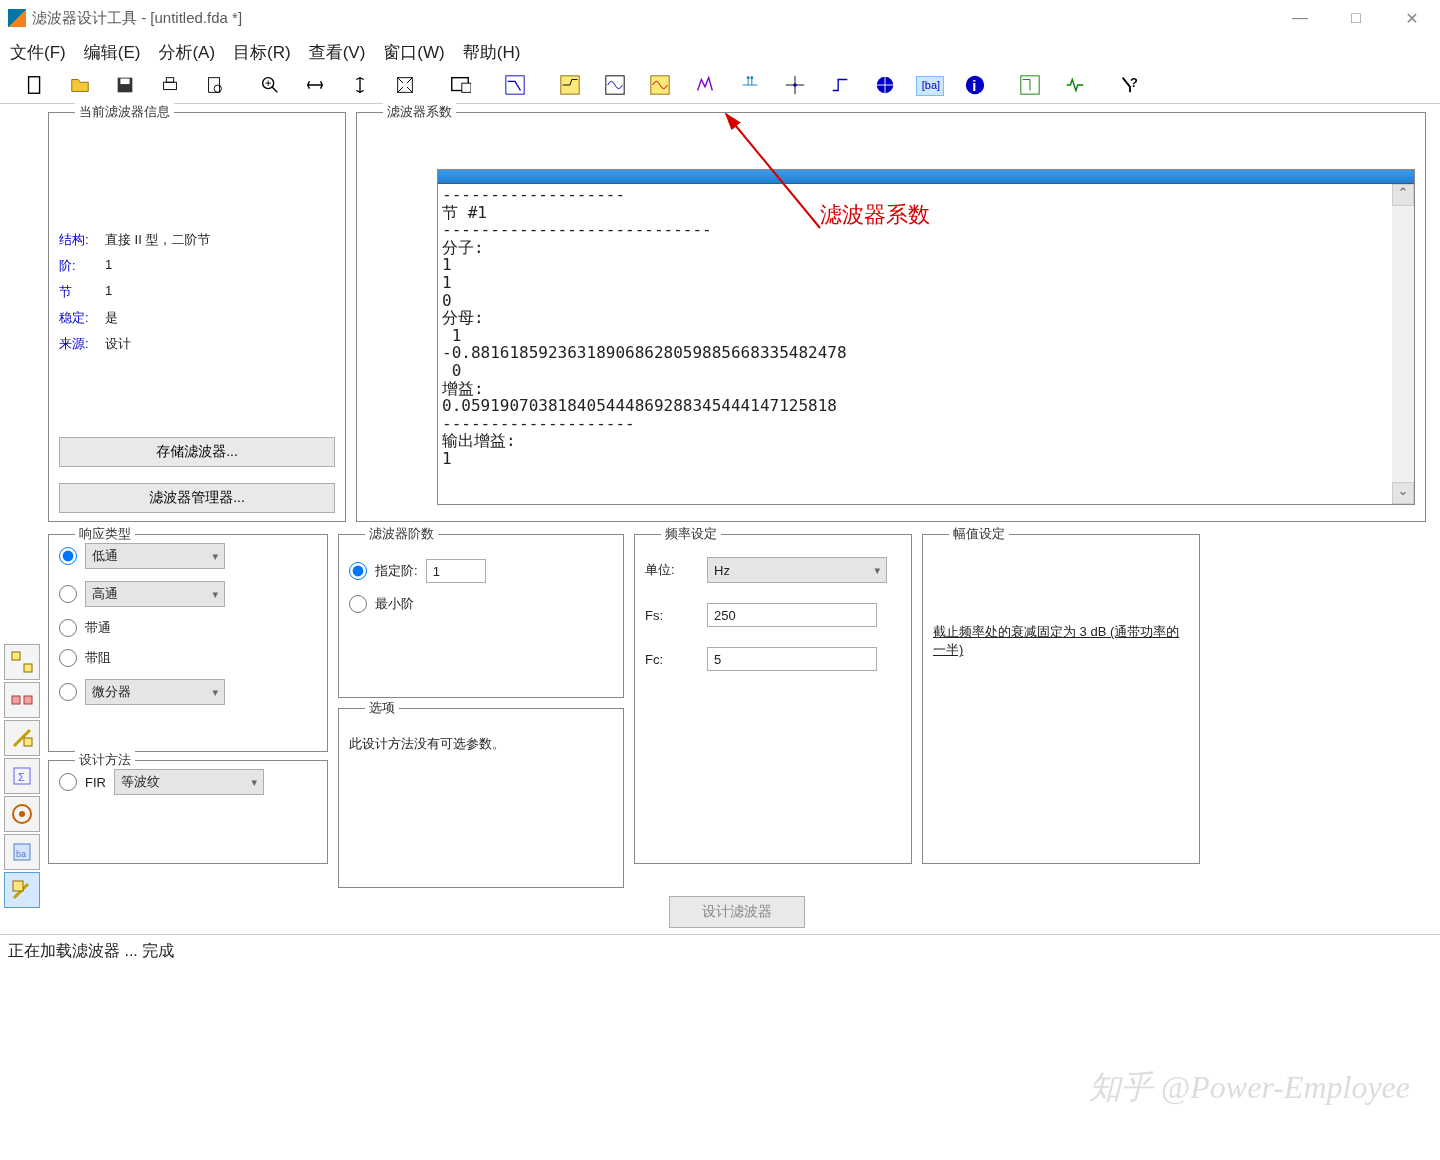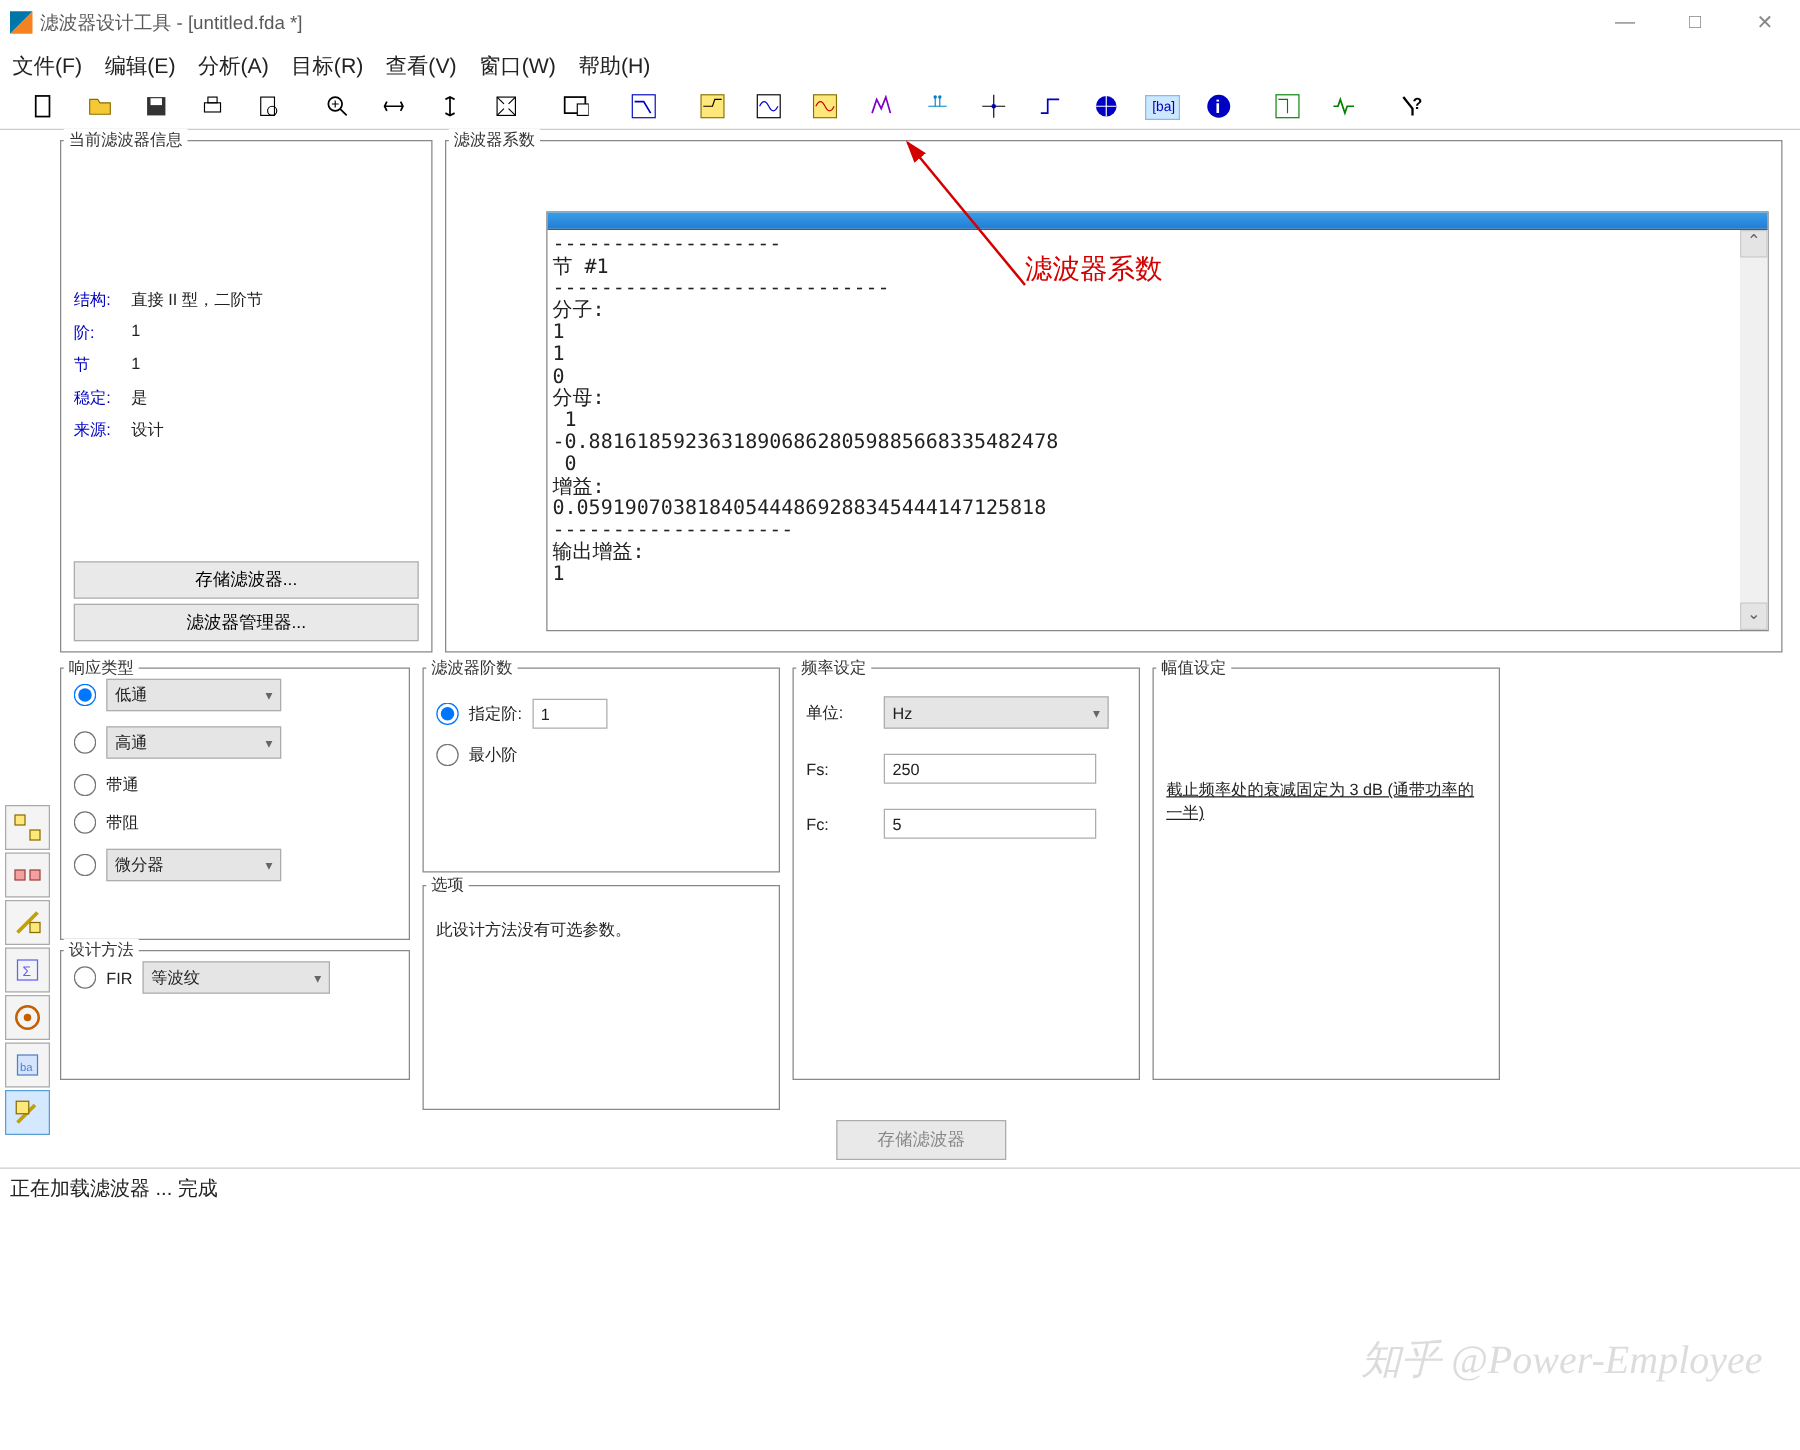--- a/index.html
+++ b/index.html
@@ -15,26 +15,26 @@
 .tb-btn.highlighted { background: #cde7ff; border: 1px solid #7abdff; }
 .tb-btn svg { width: 22px; height: 22px; }
 .tb-sep { width: 8px; }
 .main-area { display: flex; }
 .left-toolbar { width: 44px; display: flex; flex-direction: column; padding-top: 540px; gap: 2px; align-items: center; }
 .left-toolbar .lt-btn { width: 36px; height: 36px; border: 1px solid #aaa; background: #f4f4f4; display: flex; align-items: center; justify-content: center; }
 .left-toolbar .lt-btn.active { background: #d4e8ff; border-color: #5a9fd4; }
 .content { flex: 1; padding: 8px 14px 0 4px; }
 .top-panels { display: flex; gap: 10px; margin-bottom: 12px; }
 .fieldset { border: 1px solid #888; padding: 8px 10px; position: relative; }
-.fieldset-title { position: absolute; top: -10px; left: 2px; background: #fff; padding: 0 4px; font-size: 13px; color: #333; }
+.fieldset-title { position: absolute; top: -10px; left: 26px; background: #fff; padding: 0 4px; font-size: 13px; color: #333; }
 .info-panel { width: 298px; height: 410px; display: flex; flex-direction: column; }
 .info-row { display: flex; margin-bottom: 8px; }
 .info-label { width: 46px; color: #0000c4; }
 .info-val { color: #222; }
-.info-buttons { margin-top: auto; display: flex; flex-direction: column; gap: 4px; justify-content: space-between; }
+.info-buttons { margin-top: auto; display: flex; flex-direction: column; gap: 16px; justify-content: space-between; }
 .gray-btn { background: #e9e9e9; border: 1px solid #adadad; padding: 5px 0; text-align: center; font-size: 14px; cursor: pointer; }
 .gray-btn:disabled { color: #888; }
 .coeff-panel { flex: 1; height: 410px; }
 .coeff-display { width: 100%; height: 100%; border: 1px solid #888; }
 .coeff-header { height: 14px; background: linear-gradient(#3a9de8,#1f7ed6); border-bottom: 1px solid #555; }
 .coeff-body { display: flex; height: calc(100% - 14px); }
 .coeff-text { flex: 1; padding: 2px 4px; font-family: "SimSun", monospace; font-size: 16px; line-height: 1.1; white-space: pre; overflow: hidden; }
 .coeff-scroll { width: 22px; background: #f0f0f0; display: flex; flex-direction: column; }
 .scroll-arrow { height: 22px; text-align: center; color: #666; background: #e4e4e4; border: 1px solid #ccc; }
 .bottom-panels { display: flex; gap: 10px; margin-bottom: 8px; }
@@ -430,21 +430,21 @@
           </div>
       </div>
 
       <div class="fieldset mag-panel">
         <div class="fieldset-title">幅值设定</div>
         <div style="margin-top:80px">截止频率处的衰减固定为 3 dB (通带功率的一半)</div>
       </div>
     </div>
 
     <div class="design-btn-row">
-      <button class="design-btn" disabled="">存储滤波器</button>
+      <button class="design-btn" disabled="">设计滤波器</button>
     </div>
   </div>
 </div>
 
 <div class="statusbar">
   <span>正在加载滤波器 ... 完成</span>
 </div>
 
 <svg class="arrow-svg" style="top:108px;left:720px" width="120" height="130">
   <defs>

